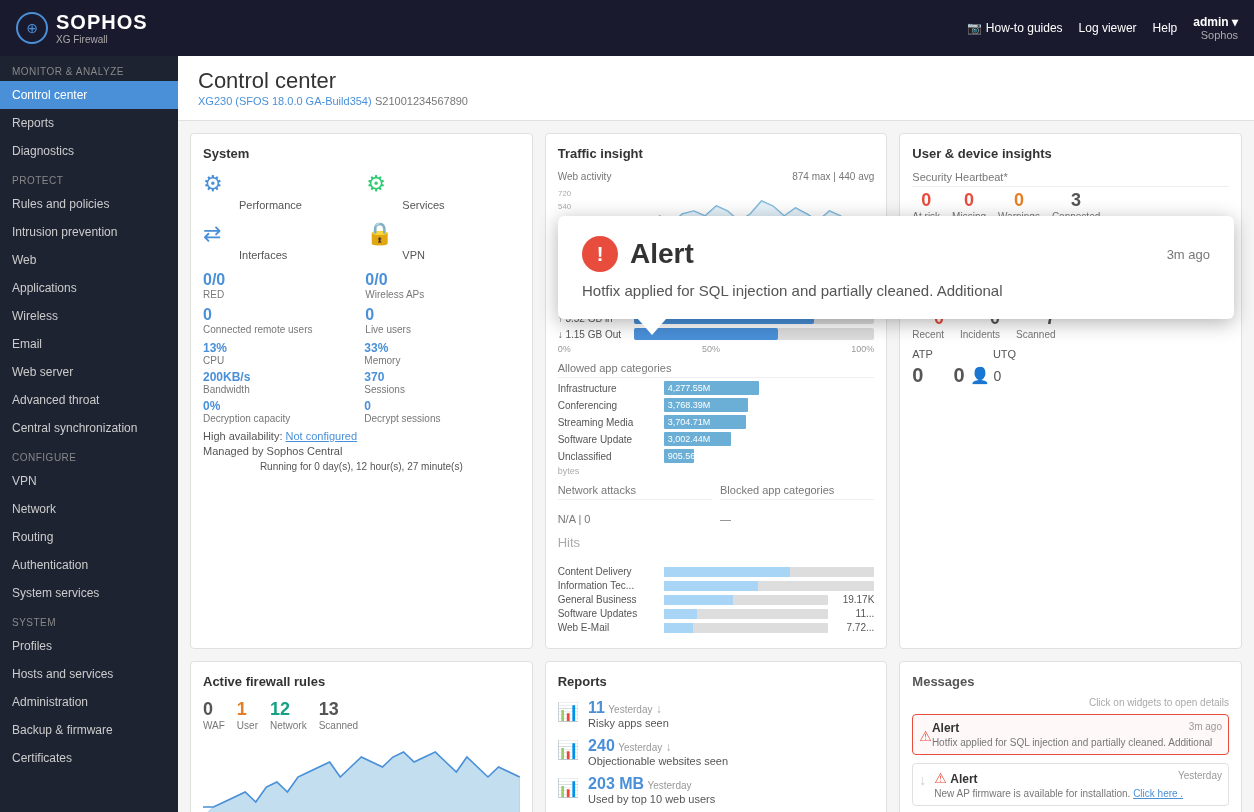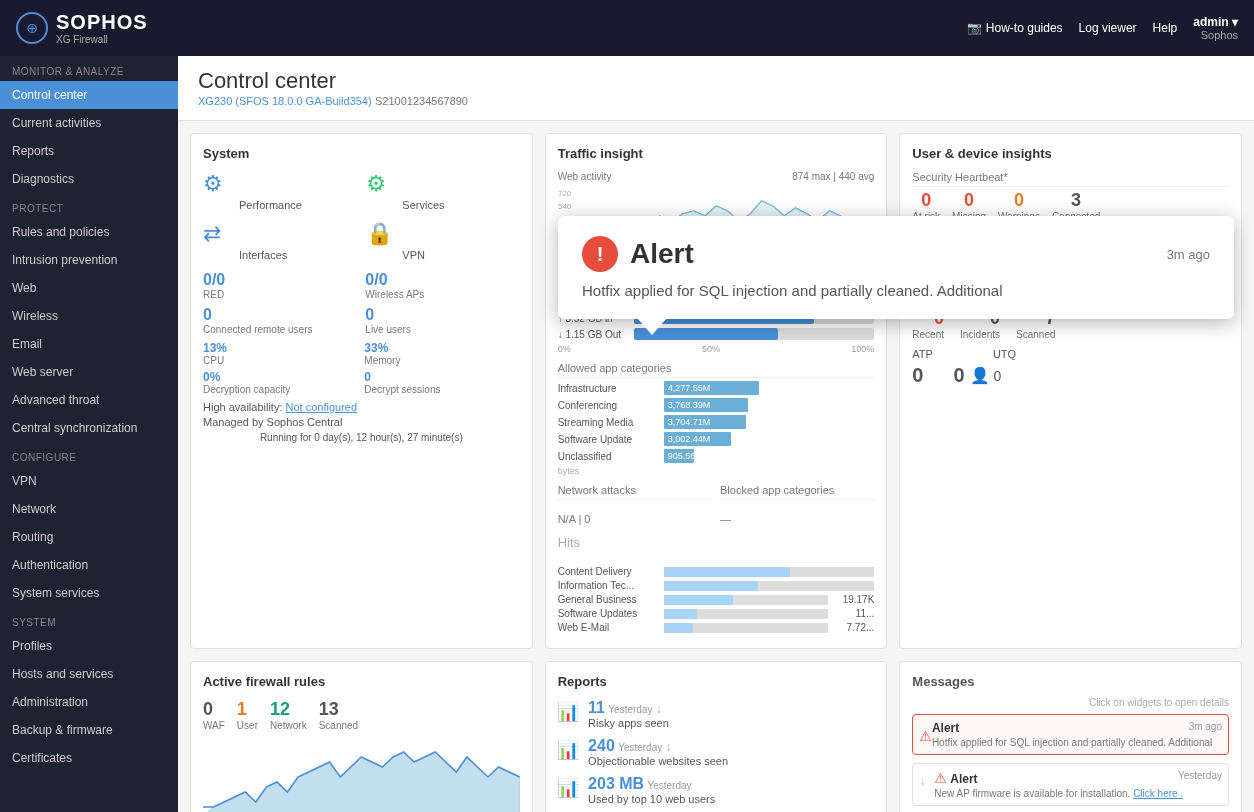--- a/index.html
+++ b/index.html
@@ -189,38 +189,38 @@
 </div>
 
 <div class="main-layout">
 
   <div class="sidebar">
     <div class="sidebar-section-label">MONITOR &amp; ANALYZE</div>
     <div class="sidebar-item active">
         <span>Control center</span>
       </div>
     <div class="sidebar-item">
-        <span>Current activities</span>
-      </div>
-    <div class="sidebar-item">
         <span>Reports</span>
       </div>
     <div class="sidebar-item">
         <span>Diagnostics</span>
       </div>
 
     <div class="sidebar-section-label">PROTECT</div>
     <div class="sidebar-item">
         <span>Rules and policies</span>
       </div>
     <div class="sidebar-item">
         <span>Intrusion prevention</span>
       </div>
     <div class="sidebar-item">
         <span>Web</span>
+      </div>
+    <div class="sidebar-item">
+        <span>Applications</span>
       </div>
     <div class="sidebar-item">
         <span>Wireless</span>
       </div>
     <div class="sidebar-item">
         <span>Email</span>
       </div>
     <div class="sidebar-item">
         <span>Web server</span>
       </div>
@@ -321,20 +321,30 @@
           </div>
         </div>
         <div class="perf-row">
           <div class="perf-item">
             <div class="perf-val">13%</div>
             <div class="perf-label">CPU</div>
           </div>
           <div class="perf-item">
             <div class="perf-val">33%</div>
             <div class="perf-label">Memory</div>
+          </div>
+        </div>
+        <div class="perf-row">
+          <div class="perf-item">
+            <div class="perf-val">200KB/s</div>
+            <div class="perf-label">Bandwidth</div>
+          </div>
+          <div class="perf-item">
+            <div class="perf-val">370</div>
+            <div class="perf-label">Sessions</div>
           </div>
         </div>
         <div class="perf-row">
           <div class="perf-item">
             <div class="perf-val">0%</div>
             <div class="perf-label">Decryption capacity</div>
           </div>
           <div class="perf-item">
             <div class="perf-val">0</div>
             <div class="perf-label">Decrypt sessions</div>

